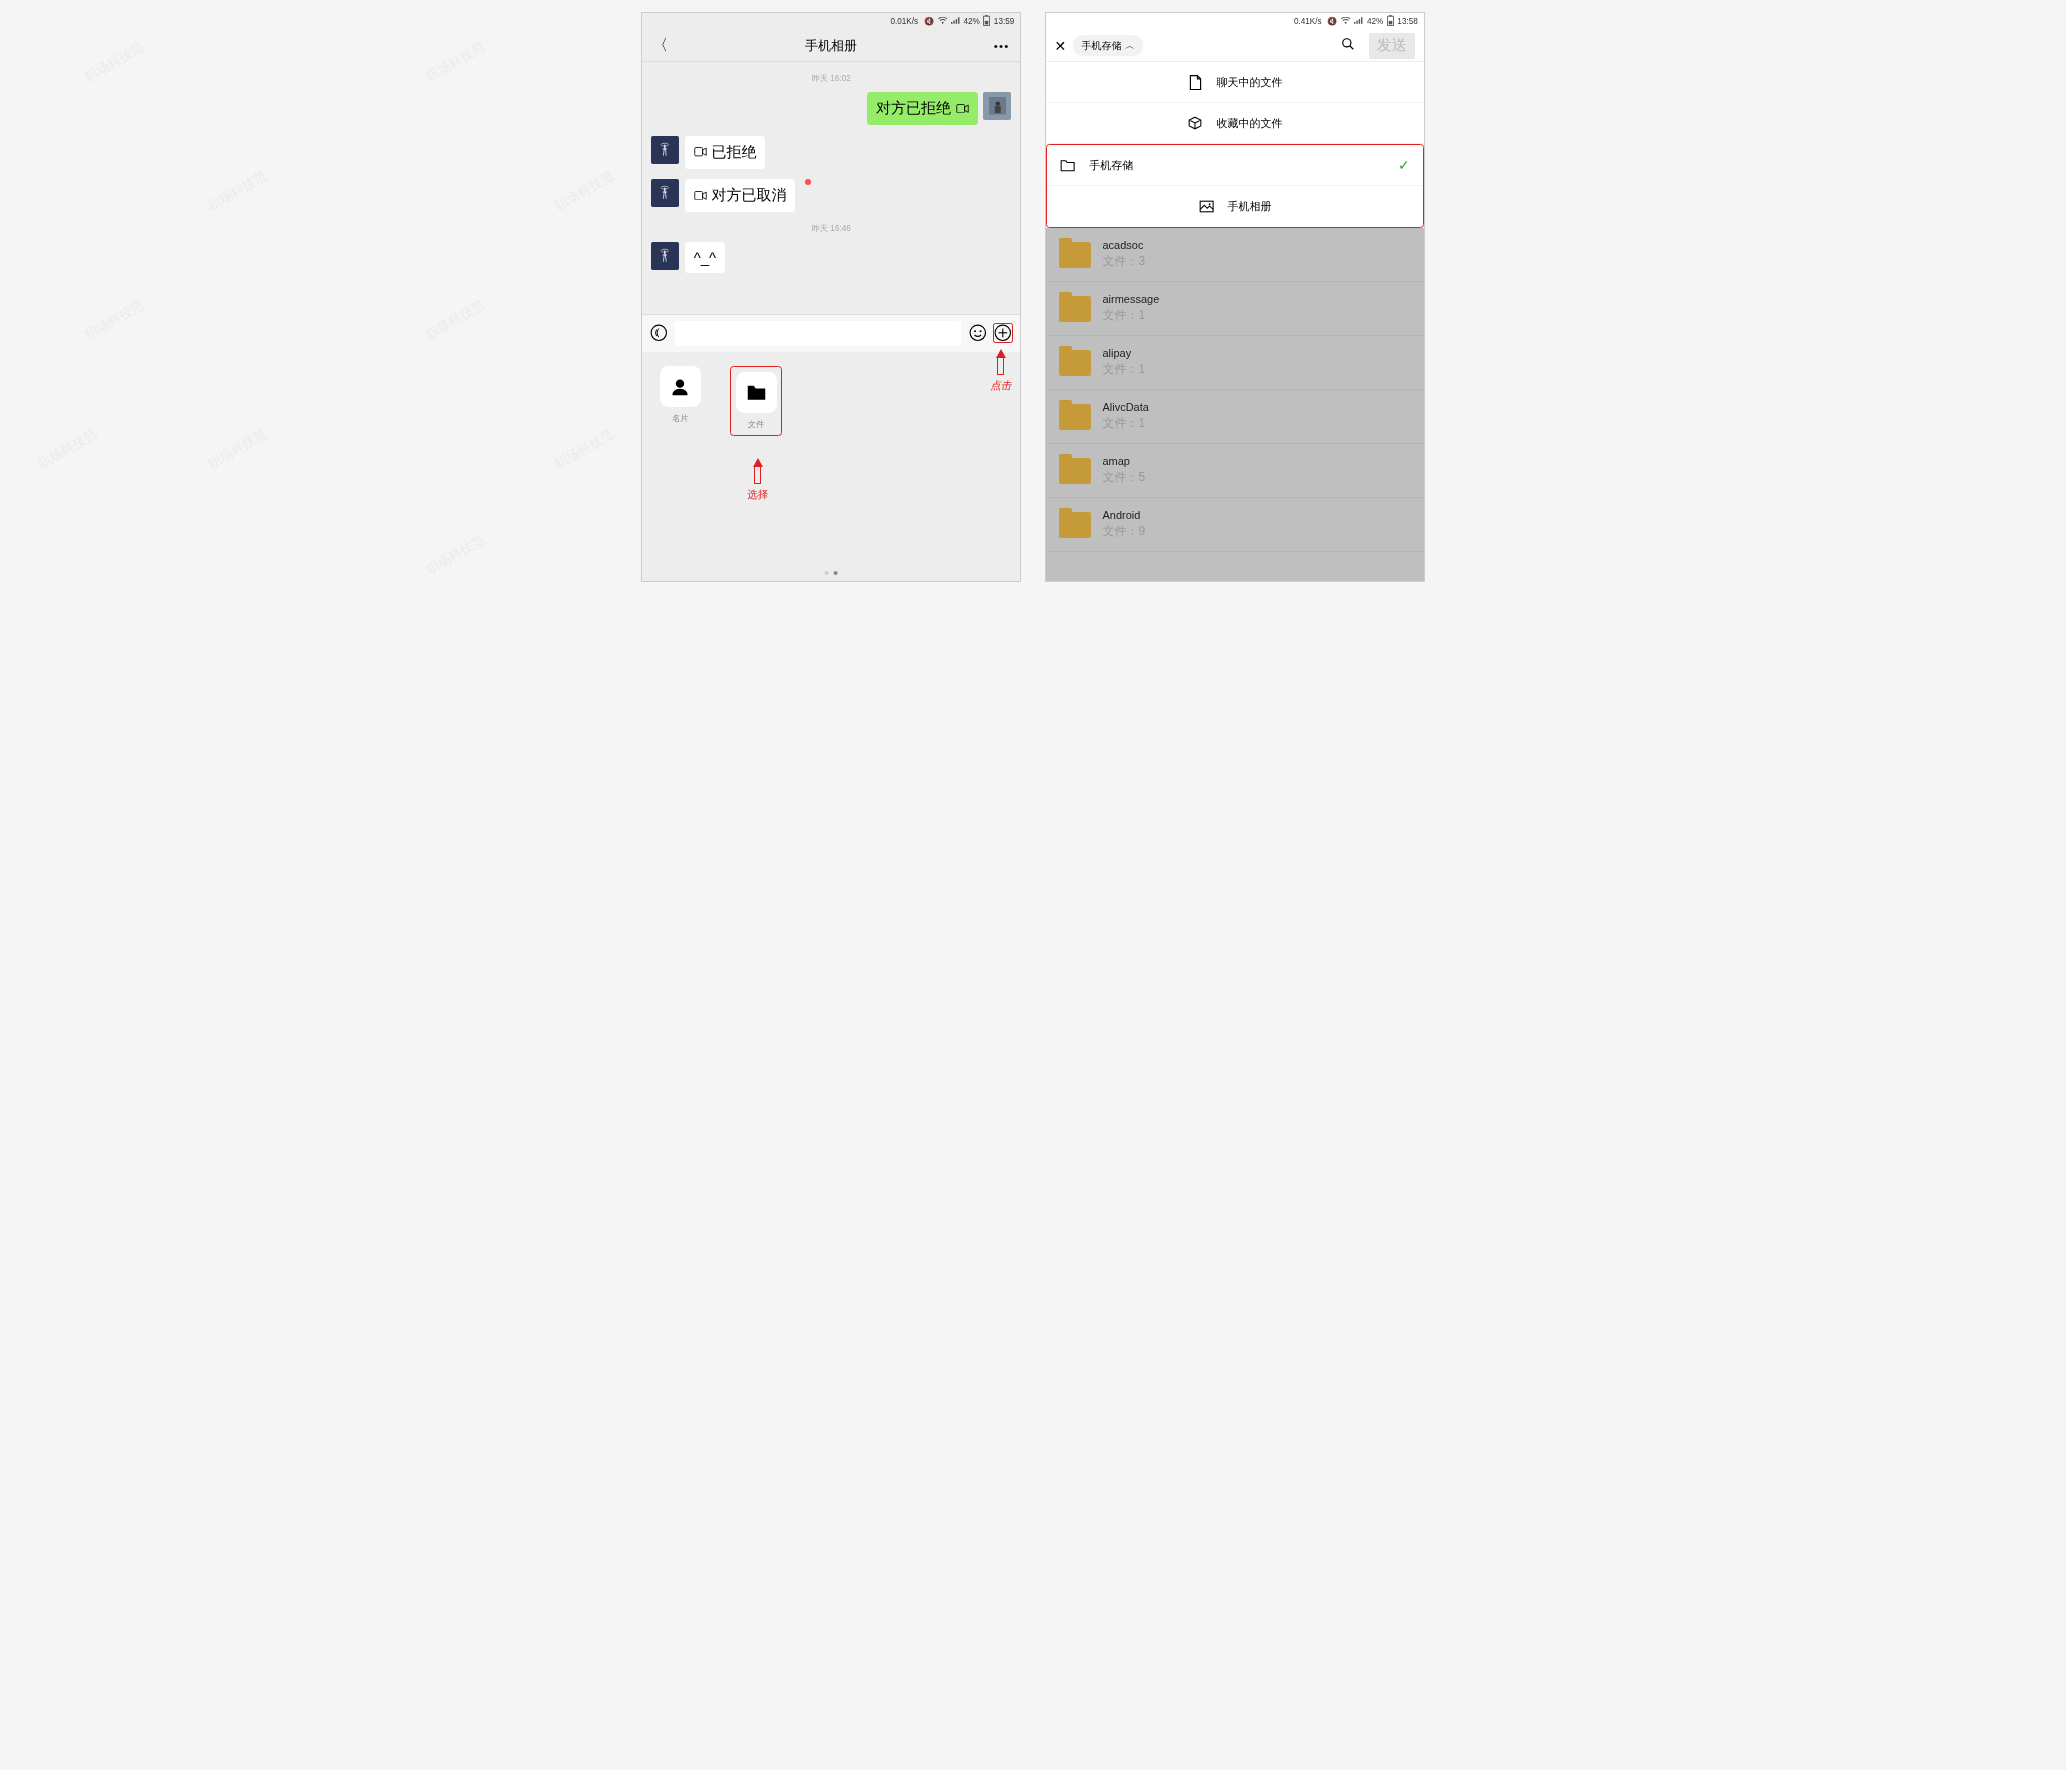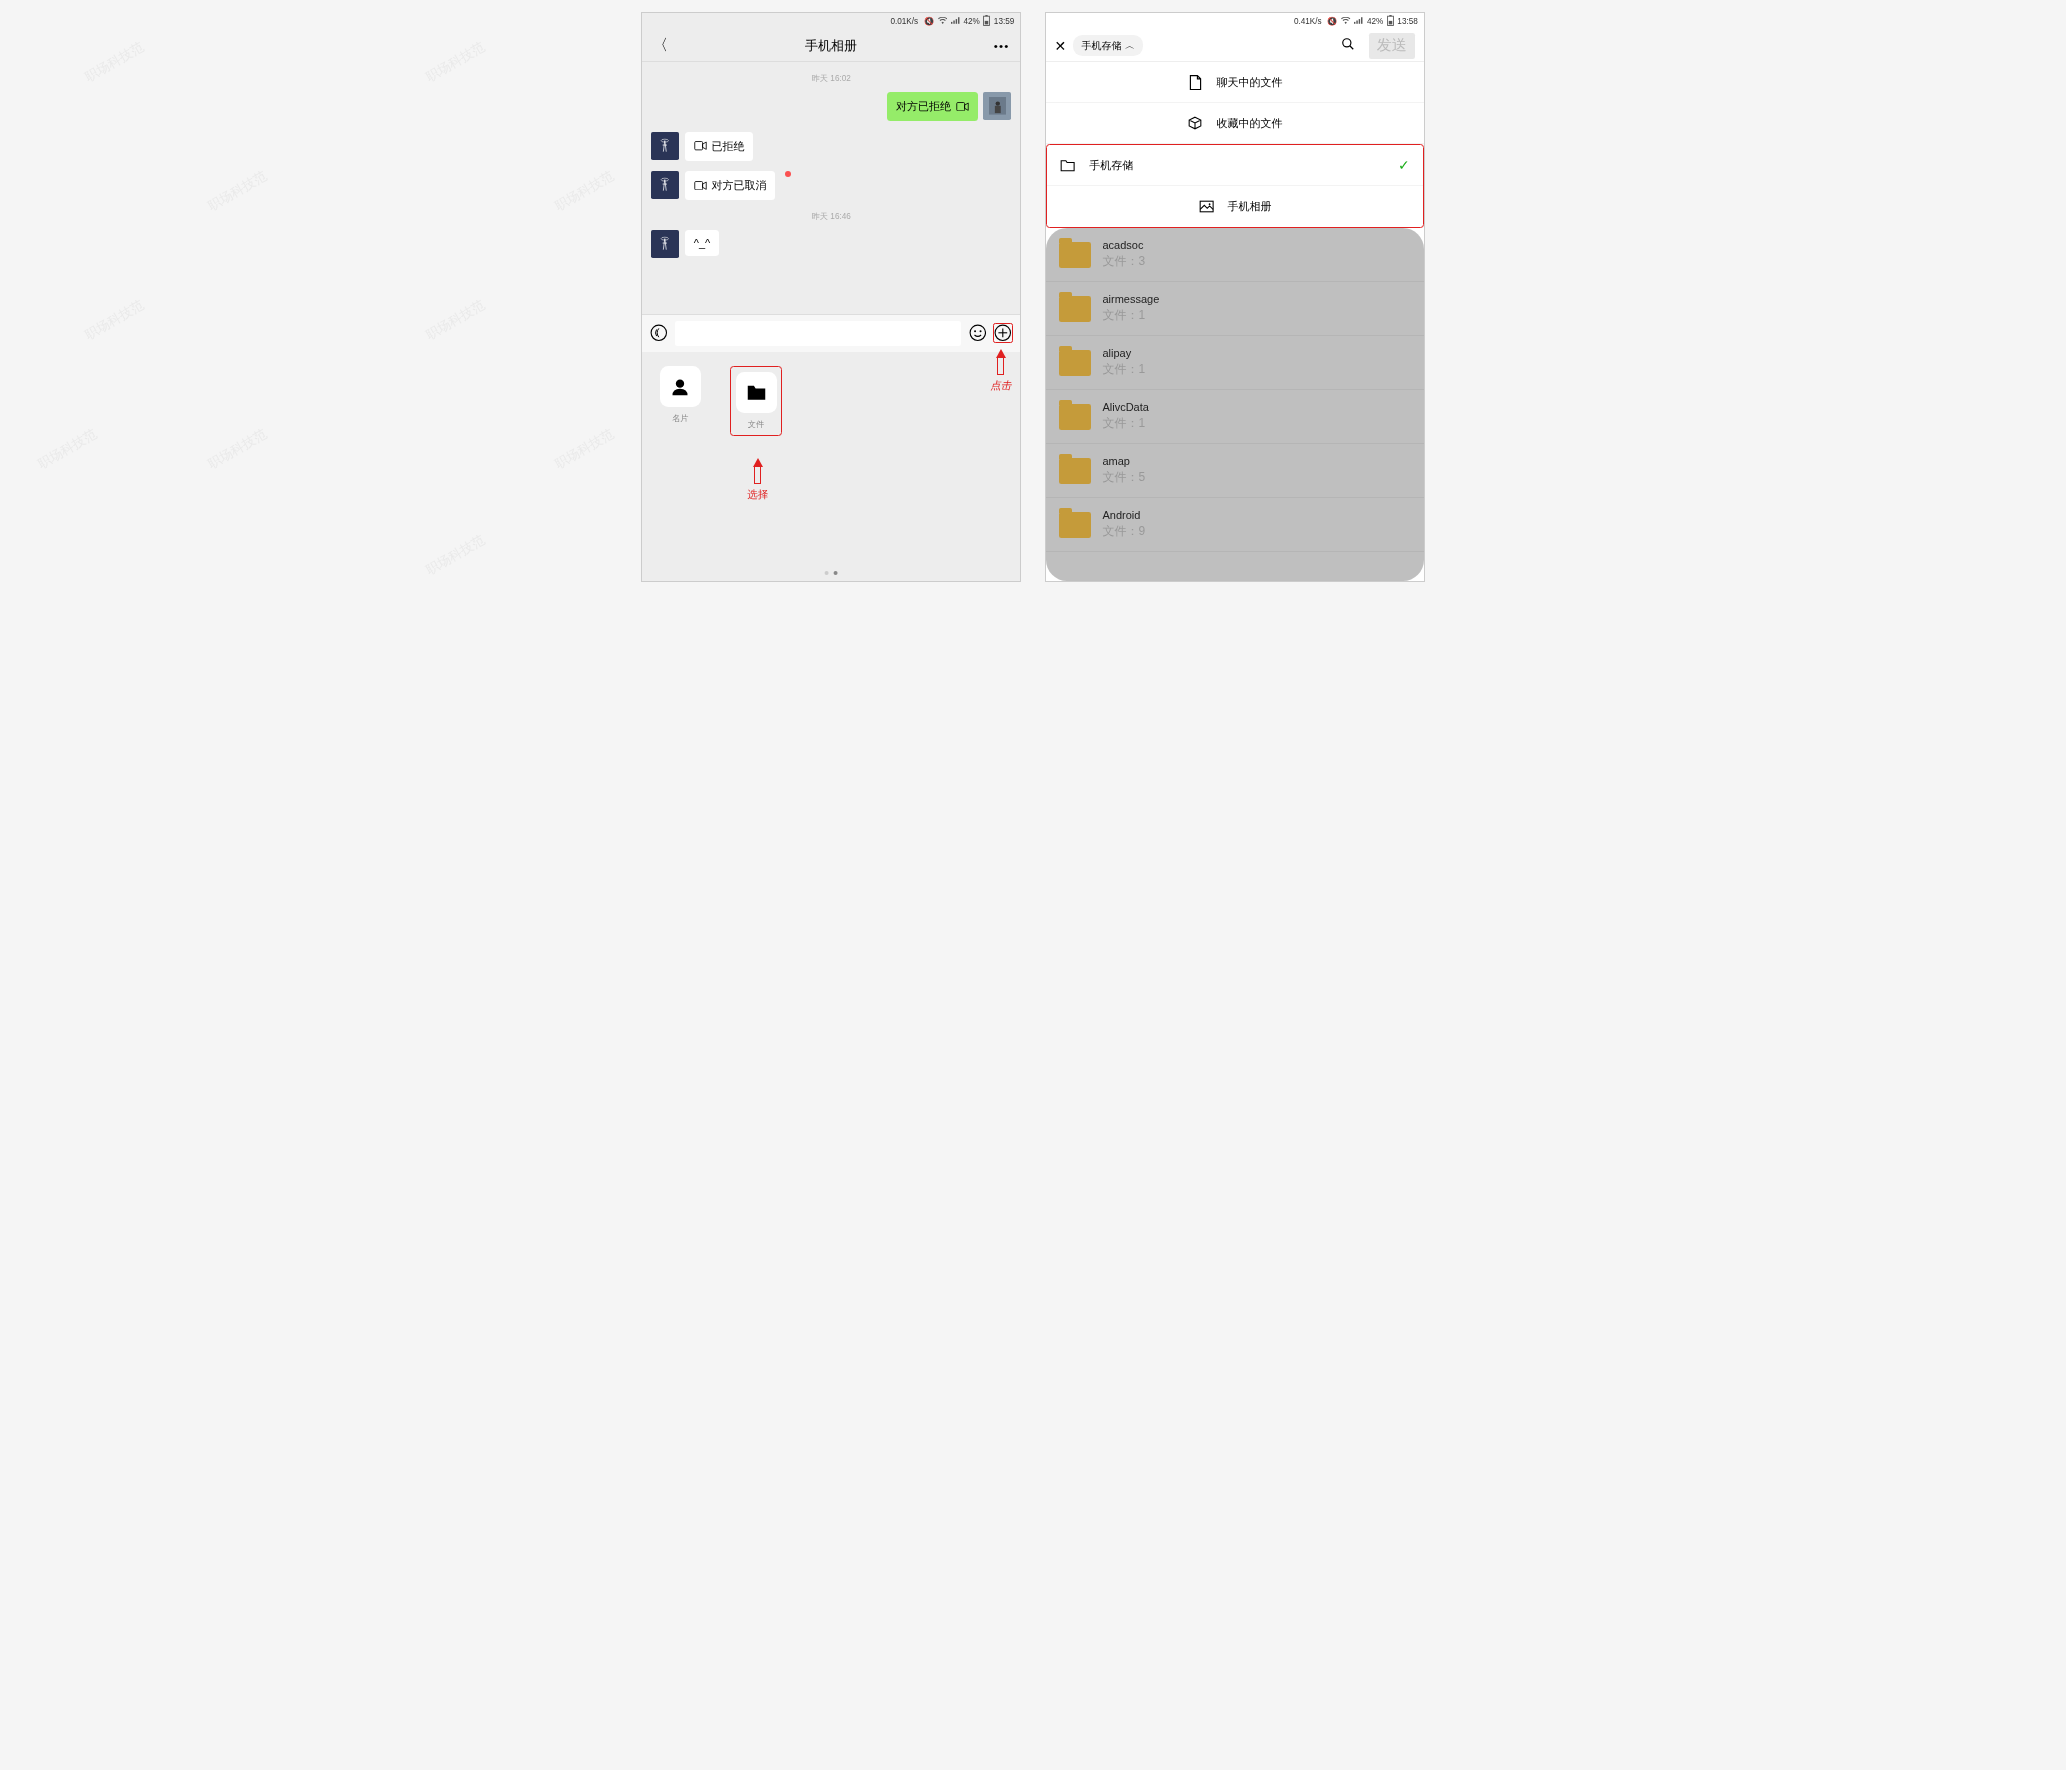--- a/index.html
+++ b/index.html
@@ -67,21 +67,21 @@
   width: 28px; height: 28px; background: #2a3456;
   display: flex; align-items: center; justify-content: center;
   border-radius: 1.8px;
 }
 .avatar.photo { background: #8899aa; }
 .avatar svg { width: 17.6px; height: 17.6px; }
 .bubble {
   background: #fff;
   padding: 7px 8.8px;
   border-radius: 3.5px;
-  font-size: 11px;
+  font-size: 15px;
   display: flex;
   align-items: center;
   gap: 4.7px;
   max-width: 188px;
 }
 .bubble.green { background: #95ec69; }
 .bubble .cam-icon { display: inline-flex; }
 .red-dot { width: 5.9px; height: 5.9px; background: #fa5151; border-radius: 50%; margin-left: 3.5px; }
 .input-bar {
   height: 38px;
@@ -153,21 +153,21 @@
 .source-list { background: #fff; }
 .source-item {
   height: 41px; display: flex; align-items: center;
   padding: 0 13px; gap: 13px; font-size: 11px;
   border-bottom: 0.6px solid #f3f3f3;
   justify-content: center;
 }
 .source-item .src-icon { width: 16.4px; display: flex; justify-content: center; }
 .source-item .check { margin-left: auto; color: #1aad19; font-size: 14px; }
 .red-frame { border: 1.2px solid #e02020; border-radius: 3.5px; }
-.scrim { background: rgba(0,0,0,0.25); flex: 1; border-radius: 21px; }
+.scrim { background: rgba(0,0,0,0.25); flex: 1; }
 .folder-list { }
 .folder-item {
   height: 54px; display: flex; align-items: center;
   padding: 0 13px; gap: 11.7px; border-bottom: 0.6px solid rgba(0,0,0,0.05);
 }
 .folder-icon {
   width: 32px; height: 26.4px; background: #c59b3a;
   border-radius: 2.3px; position: relative;
 }
 .folder-icon::before {

